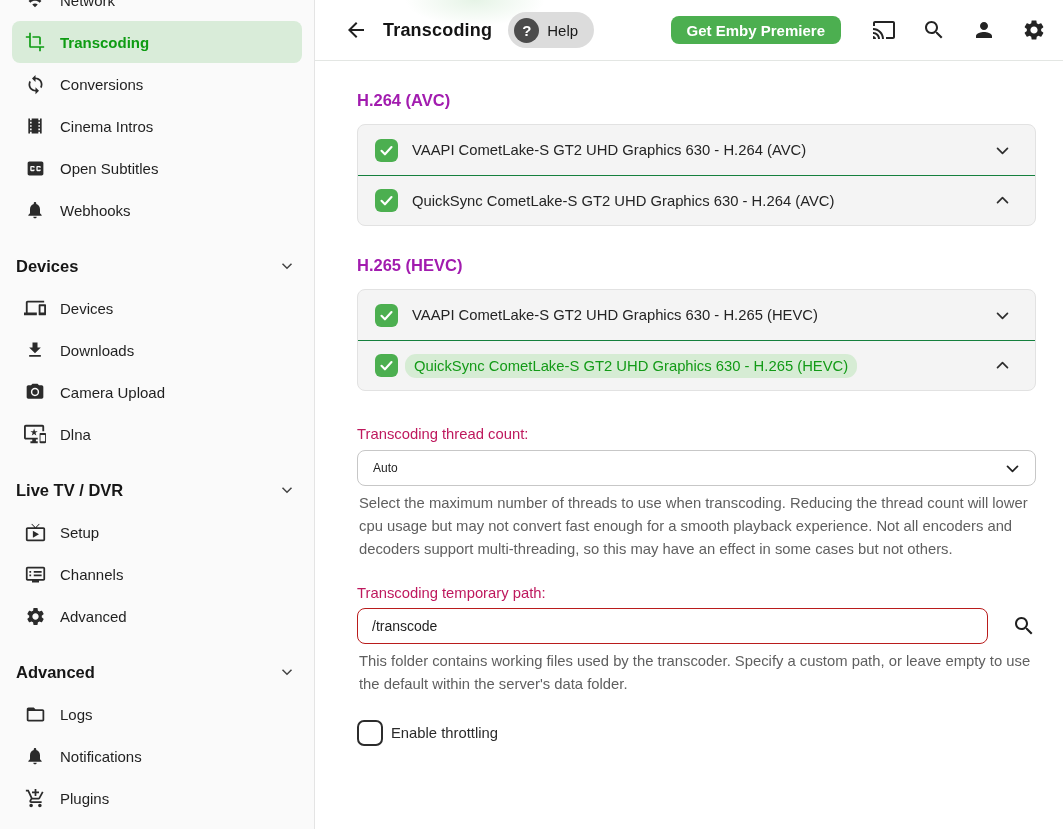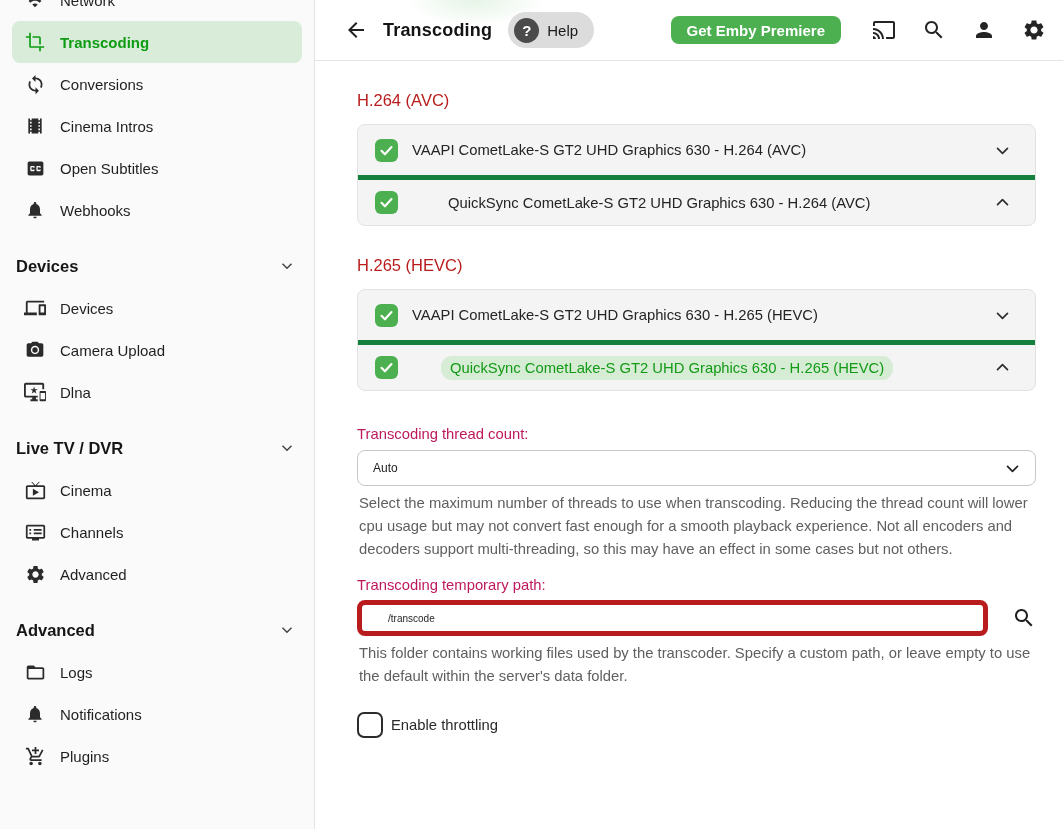--- a/index.html
+++ b/index.html
@@ -37,41 +37,41 @@
     font-weight:bold; display:flex; align-items:center; justify-content:center; }
   .help-text { margin-left:8px; font-size:15px; color:#1a1a1a; }
   .spacer { flex:1; }
   .premiere-btn { height:28px; background:#4caf50; border:none; border-radius:8px; color:#fff;
     font-family:inherit; font-size:15px; font-weight:bold; padding:0 16px; margin-right:31px; cursor:pointer; }
   .top-icon { width:24px; height:24px; color:#242424; margin-left:26px; cursor:pointer; display:flex; }
 
   
   .content { flex:1; overflow:hidden; padding:0 27px 0 42px; }
   .page-title { font-size:20px; font-weight:bold; color:#151515; margin-top:27px; }
-  .group-heading { font-size:16.5px; font-weight:normal; color:#b91c1c; margin-top:30px; }
+  .group-heading { font-size:16.5px; font-weight:bold; color:#a21caf; margin-top:30px; }
   .enc-card { margin-top:14px; background:#f4f4f4; border:1px solid #e2e2e2; border-radius:8px; }
   .enc-row { height:50px; display:flex; align-items:center; padding:0 24px 0 17px; cursor:pointer; }
-  .enc-row + .enc-row { border-top:5px solid #15803d;gap:36px; }
+  .enc-row + .enc-row { border-top:1px solid #15803d; }
   .cbx { width:23px; height:23px; border-radius:6px; background:#4caf50; display:flex; align-items:center;
     justify-content:center; flex:0 0 23px; cursor:pointer; }
   .enc-label { margin-left:14px; font-size:14.8px; color:#242424; }
   .enc-label.hl { background:#d6ecd4; color:#139a17; border-radius:11px; padding:4px 9px; margin-left:7px; }
   .enc-chevron { margin-left:auto; color:#2e2e2e; display:flex; }
 
   .field-label { font-size:14.8px; color:#be185d; }
-  .mt35 { margin-top:35px; } .mt28 { margin-top:16px; }
+  .mt35 { margin-top:35px; } .mt28 { margin-top:24px; }
   .select-box { margin-top:8px; height:36px; border:1px solid #c7c7c7; border-radius:8px; display:flex;
     align-items:center; padding:0 14px 0 15px; background:#fff; cursor:pointer; }
   .select-value { font-size:12px; color:#1f1f1f; }
   .select-box .enc-chevron { color:#222; }
   .help-copy { margin-top:6px; font-size:14.8px; line-height:23px; color:#5f5f5f; padding-left:2px; }
 
   .path-row { margin-top:7px; display:flex; align-items:center; }
-  .text-input { flex:1; height:36px; border:5px solid #b91c1c; border-radius:8px; padding:0 26px;
-    font-family:inherit; font-size:10px; color:#1f1f1f; background:#fff; outline:none; }
+  .text-input { flex:1; height:36px; border:1px solid #b91c1c; border-radius:8px; padding:0 14px;
+    font-family:inherit; font-size:14px; color:#1f1f1f; background:#fff; outline:none; }
   .path-search { width:24px; height:24px; color:#1f1f1f; margin-left:24px; cursor:pointer; display:flex; flex:0 0 24px; }
 
   .check-row { margin-top:24px; display:flex; align-items:center; }
   .square-check { width:26px; height:26px; border:2.5px solid #2c2c2c; border-radius:7px; background:#fff;
     cursor:pointer; flex:0 0 26px; }
   .check-label { margin-left:8px; font-size:14.8px; color:#2a2a2a; }
   .check-help { margin-top:4px; margin-left:34px; font-size:14.8px; color:#5f5f5f; }
 </style>
 </head>
 <body>
@@ -146,20 +146,28 @@
 
       <div class="nav-item">
         <span class="nicon">
           <svg width="22" height="22" viewBox="0 0 24 24" fill="currentColor">
               <path d="M4 6h18V4H4c-1.1 0-2 .9-2 2v11H0v3h14v-3H4V6zm19 2h-6c-.55 0-1 .45-1 1v10c0 .55.45 1 1 1h6c.55 0 1-.45 1-1V9c0-.55-.45-1-1-1zm-1 9h-4v-7h4v7z"></path>
             </svg>
         </span>
         <span class="nlabel">Devices</span>
       </div>
 
+      <div class="nav-item">
+        <span class="nicon">
+          <svg width="20" height="20" viewBox="0 0 24 24" fill="currentColor">
+              <path d="M19 9h-4V3H9v6H5l7 7 7-7zM5 18v2h14v-2H5z"></path>
+            </svg>
+        </span>
+        <span class="nlabel">Downloads</span>
+      </div>
 
       <div class="nav-item">
         <span class="nicon">
           <svg width="20" height="20" viewBox="0 0 24 24" fill="currentColor">
               <circle cx="12" cy="12" r="3.2"></circle>
               <path d="M9 2L7.17 4H4c-1.1 0-2 .9-2 2v12c0 1.1.9 2 2 2h16c1.1 0 2-.9 2-2V6c0-1.1-.9-2-2-2h-3.17L15 2H9zm3 15c-2.76 0-5-2.24-5-5s2.24-5 5-5 5 2.24 5 5-2.24 5-5 5z"></path>
             </svg>
         </span>
         <span class="nlabel">Camera Upload</span>
       </div>
@@ -181,21 +189,21 @@
             </svg>
         </span>
       </div>
 
       <div class="nav-item">
         <span class="nicon">
           <svg width="21" height="21" viewBox="0 0 24 24" fill="currentColor">
               <path d="M21 6h-7.59l3.29-3.29L16 2l-4 4-4-4-.71.71L10.59 6H3c-1.1 0-2 .89-2 2v12c0 1.1.9 2 2 2h18c1.1 0 2-.9 2-2V8c0-1.11-.9-2-2-2zm0 14H3V8h18v12zM9 10v8l7-4z"></path>
             </svg>
         </span>
-        <span class="nlabel">Cinema</span>
+        <span class="nlabel">Setup</span>
       </div>
 
       <div class="nav-item">
         <span class="nicon">
           <svg width="21" height="21" viewBox="0 0 24 24" fill="currentColor">
               <path d="M21 3H3c-1.11 0-2 .89-2 2v12c0 1.1.89 2 2 2h5v2h8v-2h5c1.1 0 2-.9 2-2V5c0-1.11-.9-2-2-2zm0 14H3V5h18v12zM7 8H5v2h2V8zm0 4H5v2h2v-2zm3-4h9v2h-9V8zm0 4h9v2h-9v-2z"></path>
             </svg>
         </span>
         <span class="nlabel">Channels</span>
       </div>

